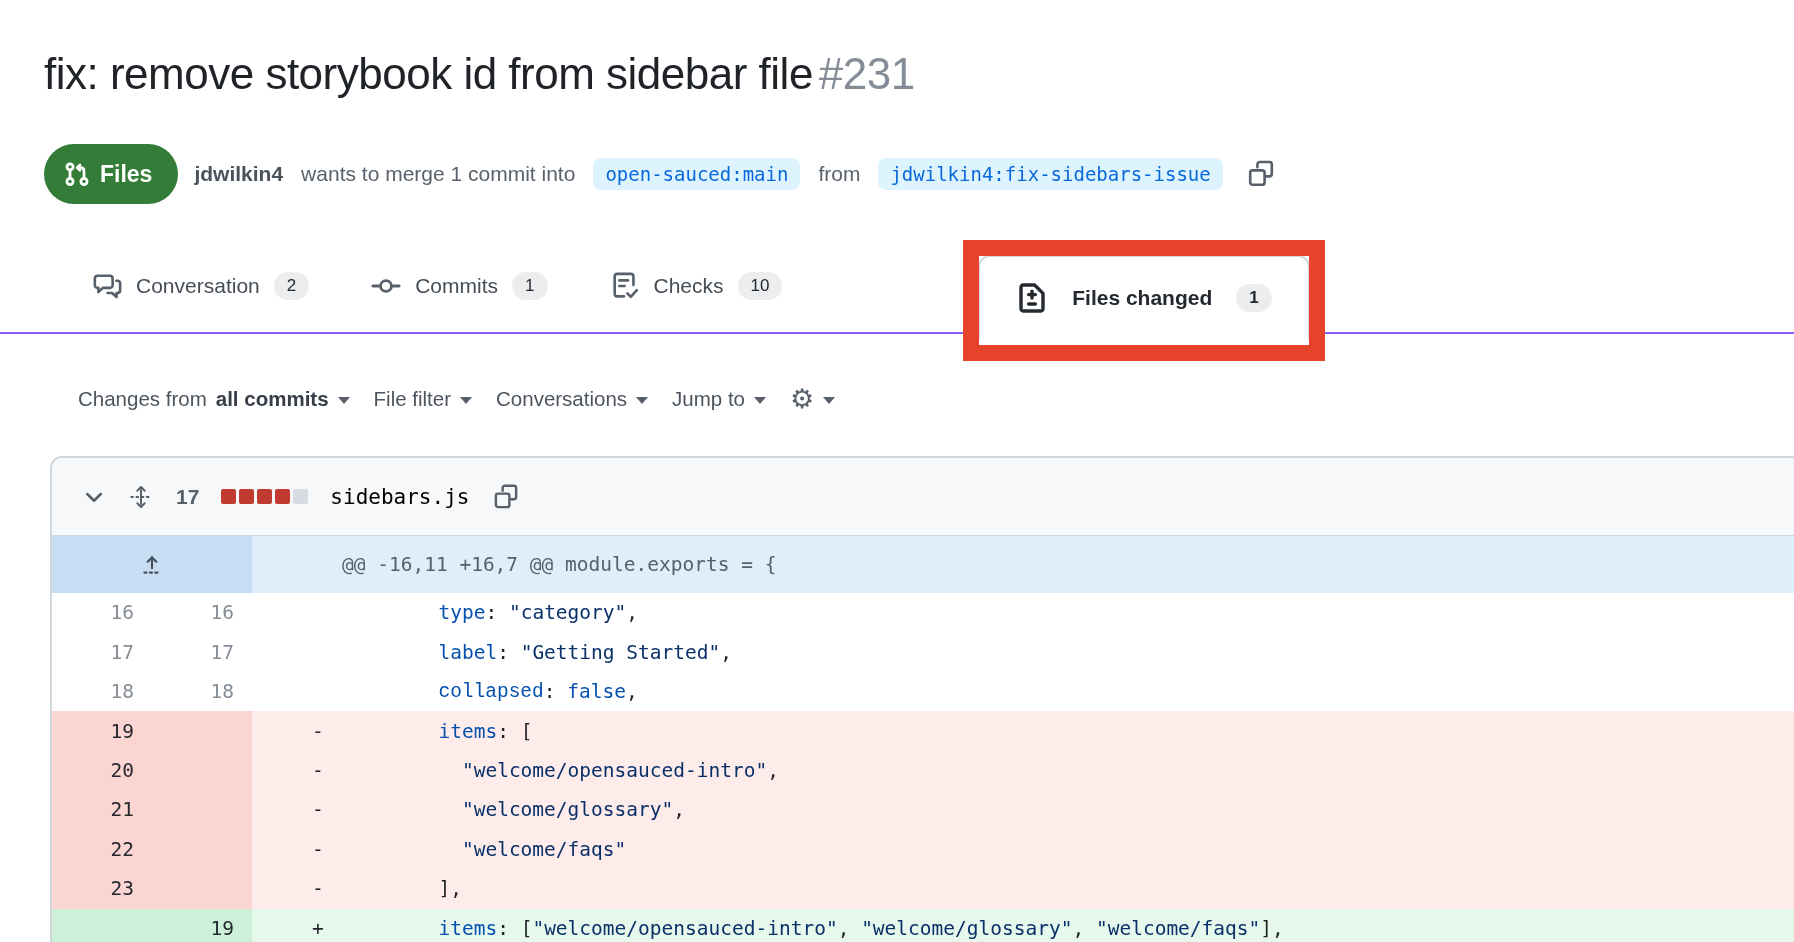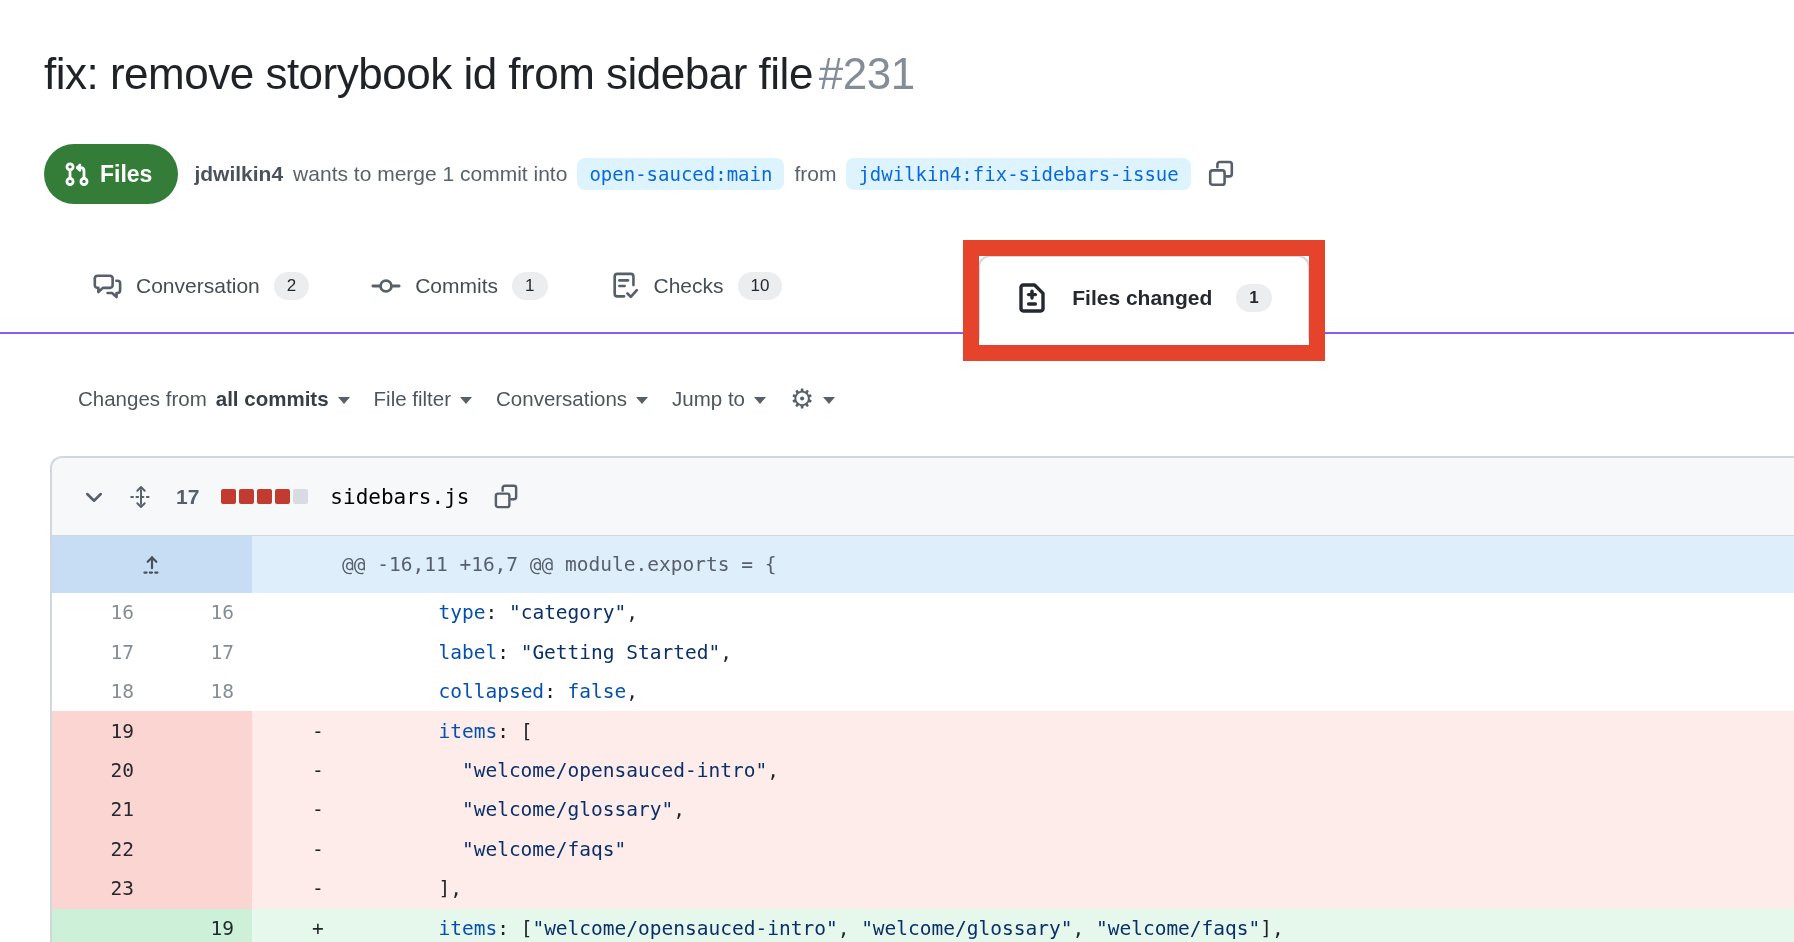--- a/index.html
+++ b/index.html
@@ -7,21 +7,21 @@
     font-family:"Liberation Sans", sans-serif; color:#1f2328; }
   .abs { position:absolute;margin-top:23px; }
 
   
   #pr-title { left:44px; top:26px; font-size:44px; font-weight:400; color:#1f2328; letter-spacing:-0.5px; white-space:nowrap; }
   #pr-title .prnum { color:#848d97; margin-left:6px; }
 
   #meta-row { left:44px; top:120px; display:flex; align-items:center; gap:16px; height:62px; }
   .state-badge { display:inline-flex; align-items:center; gap:10px; background:#347d39; color:#fff;
     border-radius:32px; height:60px; padding:0 26px 0 20px; font-size:23px; font-weight:700; }
-  .meta-text { font-size:21px; color:#59626c; display:flex; align-items:center; gap:10px; white-space:nowrap; }
+  .meta-text { font-size:21px; color:#59626c; display:flex; align-items:center; gap:18px; white-space:nowrap; }
   .meta-text b { color:#4a535c; font-weight:700; }
   .branch-pill { font-family:"DejaVu Sans Mono", monospace; font-size:19px; color:#0969da;
     background:#ddf4ff; border-radius:8px; padding:5px 12px; }
   .icon-btn { background:none; border:none; cursor:pointer; display:inline-flex; align-items:center; color:#57606a; }
 
   
   #tabnav { left:0; top:215px; width:1794px; height:96px; border-bottom:2px solid #8b5cf6;padding-left:8px; }
   #tabs { position:absolute; left:74px; top:0; height:96px; display:flex; align-items:center; gap:26px; }
   .tab { display:flex; align-items:center; gap:14px; padding:0 18px; height:70px; color:#454d56;
     font-size:21px; cursor:pointer; background:none; border:none; }
@@ -231,21 +231,21 @@
         <div class="codecell"><span class="signcell"></span><span style="color: rgb(31, 35, 40);">      </span><span style="color: rgb(5, 80, 174);">type</span><span style="color: rgb(31, 35, 40);">: </span><span style="color: rgb(10, 48, 105);">"category"</span><span style="color: rgb(31, 35, 40);">,</span></div>
       </div>
       <div class="diff-row row-context">
         <div class="numcell">17</div>
         <div class="numcell">17</div>
         <div class="codecell"><span class="signcell"></span><span style="color: rgb(31, 35, 40);">      </span><span style="color: rgb(5, 80, 174);">label</span><span style="color: rgb(31, 35, 40);">: </span><span style="color: rgb(10, 48, 105);">"Getting Started"</span><span style="color: rgb(31, 35, 40);">,</span></div>
       </div>
       <div class="diff-row row-context">
         <div class="numcell">18</div>
         <div class="numcell">18</div>
-        <div class="codecell"><span class="signcell"></span><span style="color: rgb(31, 35, 40);">      </span><span style="color: rgb(5, 80, 174);">collapsed</span><span style="color: rgb(31, 35, 40);">: </span><span style="color: rgb(5, 80, 174);">false</span><span style="color: rgb(31, 35, 40);">,</span></div>
+        <div class="codecell"><span class="signcell"></span><span style="color: rgb(31, 35, 40);">      </span><span style="color: rgb(5, 80, 174); font-family: Liberation Mono, monospace;">collapsed</span><span style="color: rgb(31, 35, 40);">: </span><span style="color: rgb(5, 80, 174);">false</span><span style="color: rgb(31, 35, 40);">,</span></div>
       </div>
       <div class="diff-row row-del">
         <div class="numcell">19</div>
         <div class="numcell"></div>
         <div class="codecell"><span class="signcell">-</span><span style="color: rgb(31, 35, 40);">      </span><span style="color: rgb(5, 80, 174);">items</span><span style="color: rgb(31, 35, 40);">: [</span></div>
       </div>
       <div class="diff-row row-del">
         <div class="numcell">20</div>
         <div class="numcell"></div>
         <div class="codecell"><span class="signcell">-</span><span style="color: rgb(31, 35, 40);">        </span><span style="color: rgb(10, 48, 105);">"welcome/opensauced-intro"</span><span style="color: rgb(31, 35, 40);">,</span></div>

